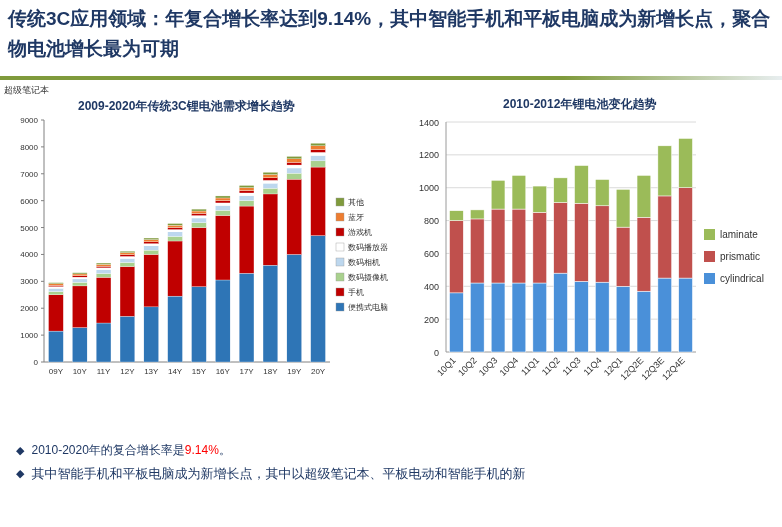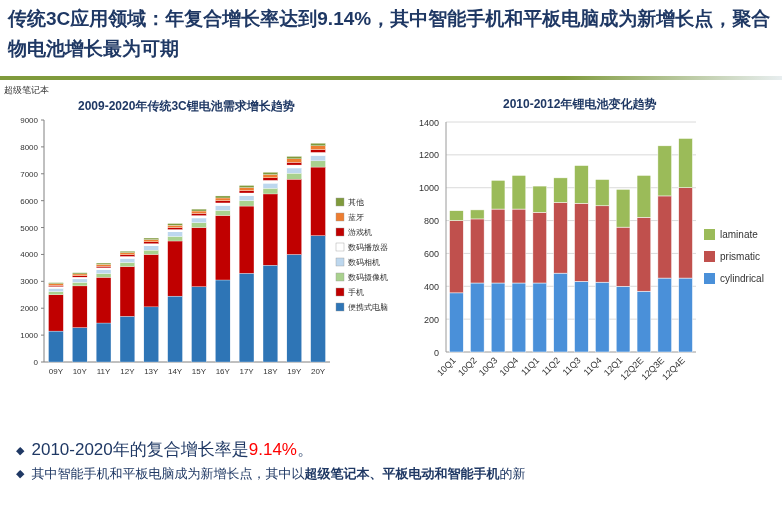--- a/index.html
+++ b/index.html
@@ -13,24 +13,24 @@
   #t-right{left:503px;top:96px;}
   .panel{position:absolute;}
   svg{display:block;}
   .tick-label{font-size:8px;fill:#333;font-family:"Liberation Sans",sans-serif;}
   .tick-label-r{font-size:9px;fill:#333;font-family:"Liberation Sans",sans-serif;}
   .legend-label{font-size:8px;fill:#333;font-family:"Liberation Sans",sans-serif;}
   .legend-label-r{font-size:10px;fill:#333;font-family:"Liberation Sans",sans-serif;}
   .bullets{position:absolute;left:16px;top:440px;width:756px;}
   .bullet-row{display:flex;align-items:flex-start;margin-bottom:3px;}
   .diamond{color:#1f3864;font-size:11px;margin-right:7px;line-height:20px;}
-  .btext{font-size:17px;color:#1f3864;line-height:20px;text-align:right;}
+  .btext{font-size:12px;color:#1f3864;line-height:20px;text-align:right;}
   .red{color:#ff0000;}
   .b2{font-size:13px;color:#1f3864;line-height:21px;}
-  .bold{font-weight:bold;}
+  .bold{font-weight:normal;}
 </style>
 </head>
 <body>
 
 <div class="title-bar">
   <div class="title-text">传统3C应用领域：年复合增长率达到9.14%，其中智能手机和平板电脑成为新增长点，聚合物电池增长最为可期</div>
   <div class="title-rule"></div>
 </div>
 
 <div class="axis-unit">超级笔记本</div>

